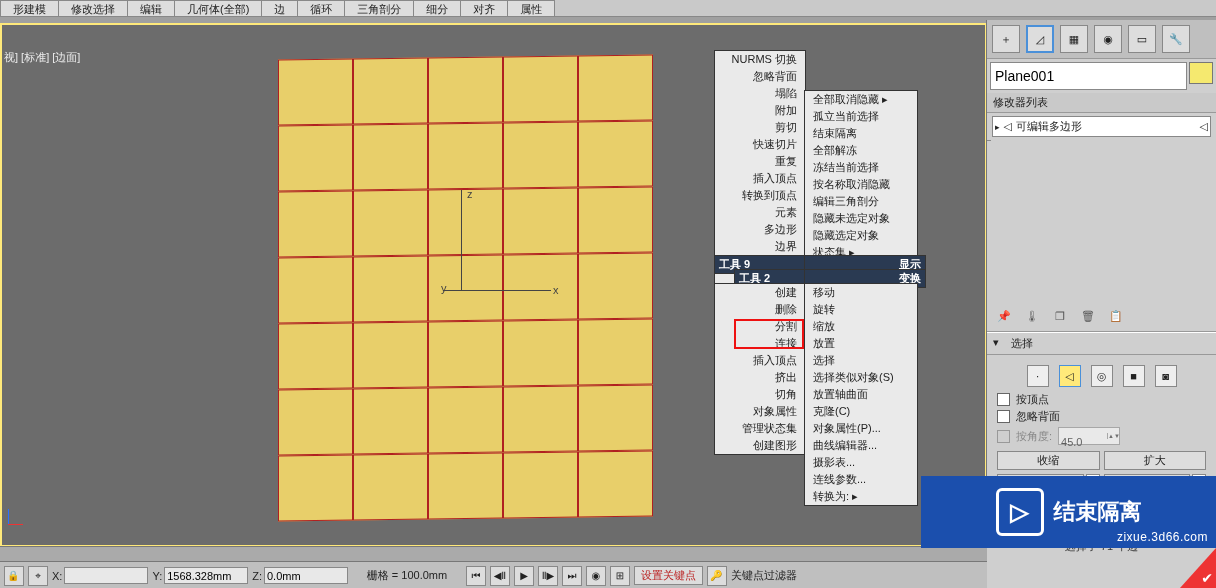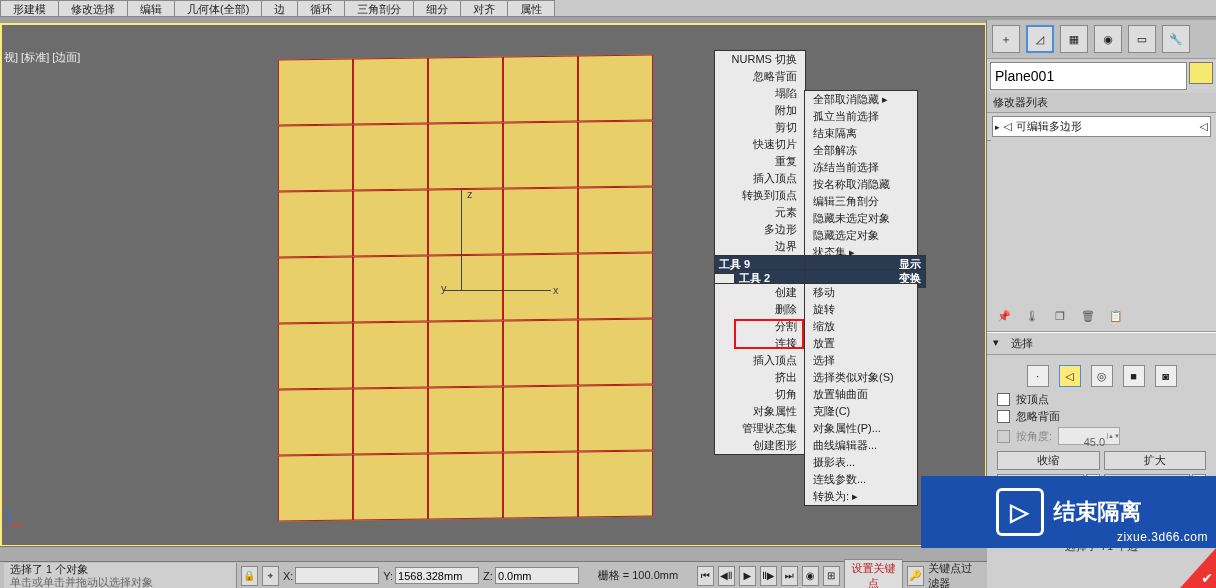--- a/index.html
+++ b/index.html
@@ -43,21 +43,21 @@
   .rollhdr{padding:3px 24px;border-top:1px solid #fff;border-bottom:1px solid #999;background:#cfcfcf;}
   .rollhdr:before{content:"▾";position:absolute;margin-left:-18px;}
   .rollbody{padding:6px 10px;}
   .subobj{display:flex;gap:10px;justify-content:center;padding:4px 0;}
   .subobj .so{width:20px;height:20px;border:1px solid #888;background:#eee;display:flex;align-items:center;justify-content:center;}
   .subobj .so.edge{background:#ffe97a;border:1px solid #4a90d9;}
   .chk{display:flex;align-items:center;gap:6px;padding:1px 0;}
   .chk .b{width:11px;height:11px;border:1px solid #666;background:#fff;}
   .rowflex{display:flex;align-items:center;gap:6px;padding:2px 0;}
   .spin{display:flex;align-items:center;border:1px solid #888;background:#fff;height:16px;}
-  .spin input{border:none;width:44px;text-align:right;padding:0 2px;font-size:11px;background:transparent;margin-top:12px;}
+  .spin input{border:none;width:44px;padding:0 2px;font-size:11px;background:transparent;margin-top:12px;}
   .spin .ud{width:11px;display:flex;flex-direction:column;font-size:6px;line-height:6px;border-left:1px solid #888;}
   .btn{border:1px solid #888;background:#ddd;padding:1px 16px;text-align:center;}
   .twogrid{display:grid;grid-template-columns:1fr 1fr;gap:4px;}
   .radio{width:11px;height:11px;border:1px solid #555;border-radius:50%;display:inline-block;margin-right:4px;position:relative;}
   .radio.on:after{content:"";position:absolute;left:2px;top:2px;width:5px;height:5px;border-radius:50%;background:#333;}
   .selcount{text-align:center;padding:4px 0;color:#333;}
   
   .status{position:absolute;left:0;right:229px;bottom:0;height:41px;background:#bfbfbf;border-top:1px solid #777;}
   .status .timeline{height:14px;background:#aaa;border-bottom:1px solid #777;}
   .status .row2{display:flex;align-items:center;height:27px;gap:4px;padding:0 4px;}
@@ -295,24 +295,20 @@
       <span style="color:#888;"><span class="radio"></span><span>子对象</span></span>
       <span style="color:#888;"><span class="radio"></span><span>多个</span></span>
     </div>
     <div class="selcount">选择了 71 个边</div>
   </div>
 </div>
 
 <div class="status">
   <div class="timeline"></div>
   <div class="row2">
-    <div class="objcount">
-      <span>选择了 1 个对象</span><br>
-      <span style="color:#666;">单击或单击并拖动以选择对象</span>
-    </div>
     <div class="sbtn">🔒</div>
     <div class="sbtn">⌖</div>
     <div class="coord">
         <span>X:</span>
         <input value="" style="">
       </div>
     <div class="coord">
         <span>Y:</span>
         <input value="1568.328mm" style="">
       </div>

